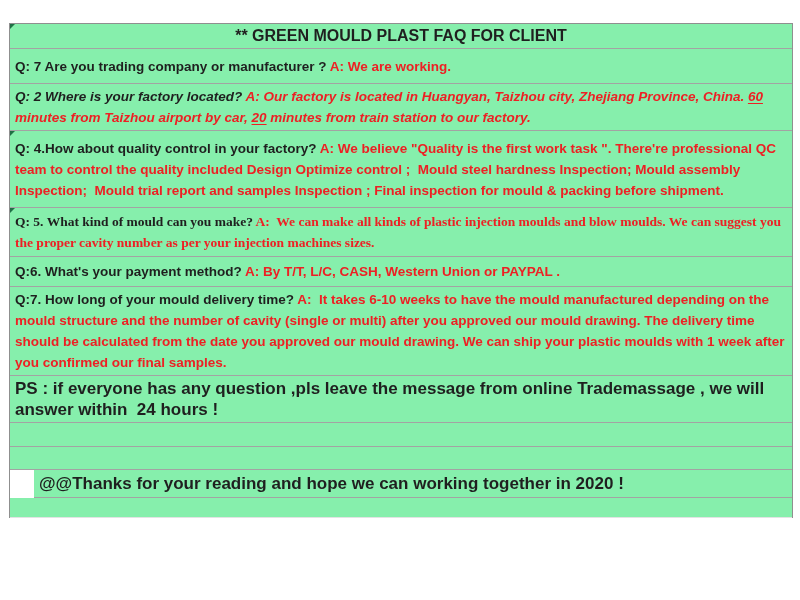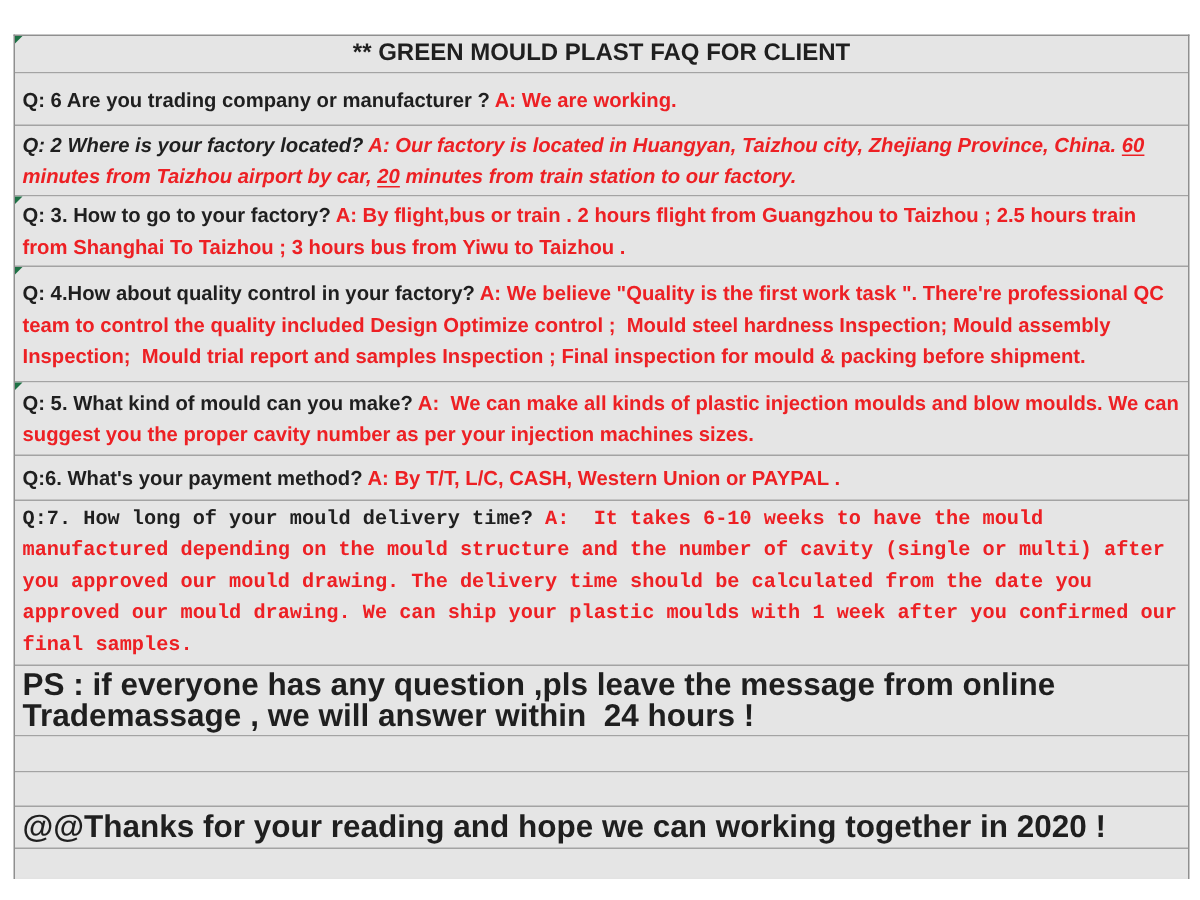--- a/index.html
+++ b/index.html
@@ -21,21 +21,21 @@
     border-left: 1px solid #8f8f8f;
     border-right: 1px solid #8f8f8f;
     background: #ffffff;
   }
   .row {
     position: relative;
     display: flex;
     align-items: center;
     box-sizing: border-box;
     border-bottom: 1px solid #a3a3a3;
-    background: #e5e5e5;
+    background: #86efac;
   }
   .row.partial {
     border-bottom: 1px solid #e3e3e3;
   }
   .content {
     width: 100%;
     box-sizing: border-box;
     padding: 2px 5px;
     font-weight: 700;
     font-size: 13.5px;
@@ -43,21 +43,21 @@
     color: #1f1f1f;
     white-space: pre-wrap;
   }
   .row.title .content {
     text-align: center;
     font-size: 16px;
     line-height: 22px;
     padding: 1px 5px;
   }
   .row.text-row .content {
-    font-size: 21px;
+    font-size: 17px;
     line-height: 21px;
   }
   .seg-red { color: #ed2024; }
   .seg-underline { text-decoration: underline; text-underline-offset: 2px; }
   .corner-marker {
     position: absolute;
     top: 0;
     left: 0;
     width: 0;
     height: 0;
@@ -67,45 +67,41 @@
 </style>
 </head>
 <body>
 
 <div class="sheet">
     <div class="row title" style="min-height: 24px;">
       <span class="corner-marker"></span>
       <div class="content"><span>** GREEN MOULD PLAST FAQ FOR CLIENT</span></div>
     </div>
     <div class="row qa-row" style="min-height: 35px;">
-      <div class="content"><span>Q: 6 Are you trading company or manufacturer ? </span><span class="seg-red">A: We are working.</span></div>
+      <div class="content"><span>Q: 7 Are you trading company or manufacturer ? </span><span class="seg-red">A: We are working.</span></div>
     </div>
     <div class="row qa-row" style="min-height: 41px; font-style: italic;">
       <div class="content"><span>Q: 2 Where is your factory located? </span><span class="seg-red">A: Our factory is located in Huangyan, Taizhou city, Zhejiang Province, China. </span><span class="seg-red seg-underline">60</span><span class="seg-red"> minutes from Taizhou airport by car, </span><span class="seg-red seg-underline">20</span><span class="seg-red"> minutes from train station to our factory.</span></div>
-    </div>
-    <div class="row qa-row" style="min-height: 43px;">
-      <span class="corner-marker"></span>
-      <div class="content"><span>Q: 3. How to go to your factory? </span><span class="seg-red">A: By flight,bus or train . 2 hours flight from Guangzhou to Taizhou ; 2.5 hours train from Shanghai To Taizhou ; 3 hours bus from Yiwu to Taizhou .</span></div>
     </div>
     <div class="row qa-row" style="min-height: 77px; align-items: center;">
       <span class="corner-marker"></span>
       <div class="content"><span>Q: 4.How about quality control in your factory? </span><span class="seg-red">A: We believe "Quality is the first work task ". There're professional QC team to control the quality included Design Optimize control ;  Mould steel hardness Inspection; Mould assembly Inspection;  Mould trial report and samples Inspection ; Final inspection for mould &amp; packing before shipment.</span></div>
     </div>
-    <div class="row qa-row" style="min-height: 49px;">
+    <div class="row qa-row" style="min-height: 49px; font-family: Liberation Serif, serif;">
       <span class="corner-marker"></span>
       <div class="content"><span>Q: 5. What kind of mould can you make? </span><span class="seg-red">A:  We can make all kinds of plastic injection moulds and blow moulds. We can suggest you the proper cavity number as per your injection machines sizes.</span></div>
     </div>
     <div class="row qa-row" style="min-height: 30px;">
       <div class="content"><span>Q:6. What's your payment method? </span><span class="seg-red">A: By T/T, L/C, CASH, Western Union or PAYPAL .</span></div>
     </div>
-    <div class="row qa-row" style="min-height: 75px; font-family: Liberation Mono, monospace;">
+    <div class="row qa-row" style="min-height: 75px;">
       <div class="content"><span>Q:7. How long of your mould delivery time? </span><span class="seg-red">A:  It takes 6-10 weeks to have the mould manufactured depending on the mould structure and the number of cavity (single or multi) after you approved our mould drawing. The delivery time should be calculated from the date you approved our mould drawing. We can ship your plastic moulds with 1 week after you confirmed our final samples.</span></div>
     </div>
     <div class="row text-row" style="min-height: 24px;">
       <div class="content"><span>PS : if everyone has any question ,pls leave the message from online Trademassage , we will answer within  24 hours !</span></div>
     </div>
     <div class="row empty-row" style="min-height: 24px;"></div>
     <div class="row empty-row" style="min-height: 23px;"></div>
-    <div class="row text-row" style="min-height: 28px;">
+    <div class="row text-row" style="min-height: 28px; margin-left: 24px;">
       <div class="content"><span>@@Thanks for your reading and hope we can working together in 2020 !</span></div>
     </div>
     <div class="row empty-row partial" style="min-height: 20px;"></div>
   </div>
 
 </body></html>

